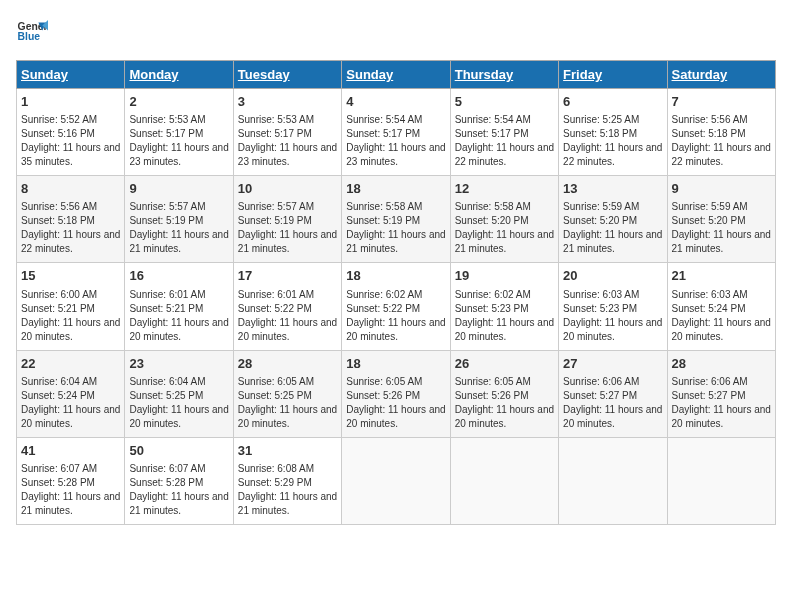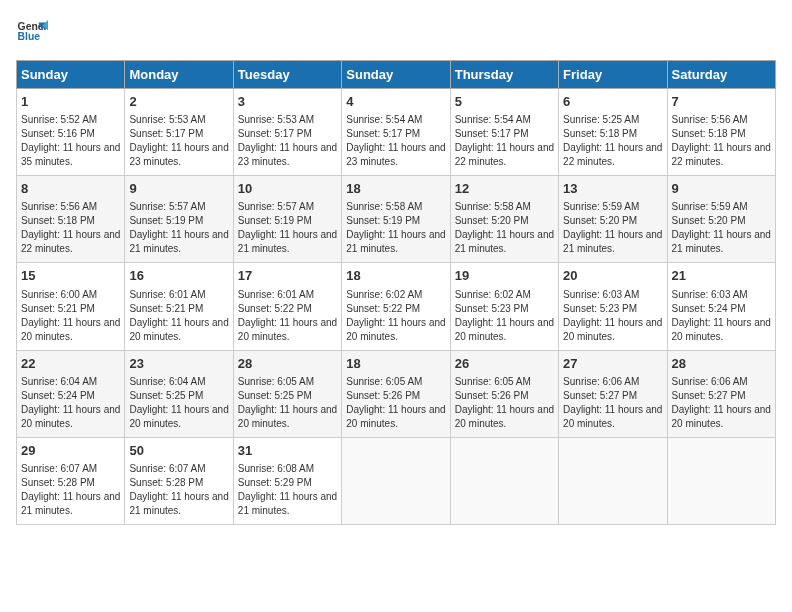--- a/index.html
+++ b/index.html
@@ -43,20 +43,21 @@
       table-layout: fixed;
     }
     th {
       background-color: #1a6faf;
       color: #fff;
       font-size: 13px;
       font-weight: bold;
       padding: 6px 4px;
       text-align: left;
       border: 1px solid #aaa;
+      text-decoration: underline;
     }
     td {
       vertical-align: top;
       border: 1px solid #ccc;
       padding: 4px 4px 6px 4px;
       font-size: 10px;
       color: #333;
       line-height: 1.4;
       min-height: 80px;
       background: #fff;
@@ -276,21 +277,21 @@
       </td>
         <td>
         <span class="day-num">28</span>
         <span>Sunrise: 6:06 AM</span><br>
         <span>Sunset: 5:27 PM</span><br>
         <span>Daylight: 11 hours and 20 minutes.</span>
       </td>
       </tr>
       <tr>
         <td>
-        <span class="day-num">29</span>
+        <span class="day-num">41</span>
         <span>Sunrise: 6:07 AM</span><br>
         <span>Sunset: 5:28 PM</span><br>
         <span>Daylight: 11 hours and 21 minutes.</span>
       </td>
         <td>
         <span class="day-num">50</span>
         <span>Sunrise: 6:07 AM</span><br>
         <span>Sunset: 5:28 PM</span><br>
         <span>Daylight: 11 hours and 21 minutes.</span>
       </td>

